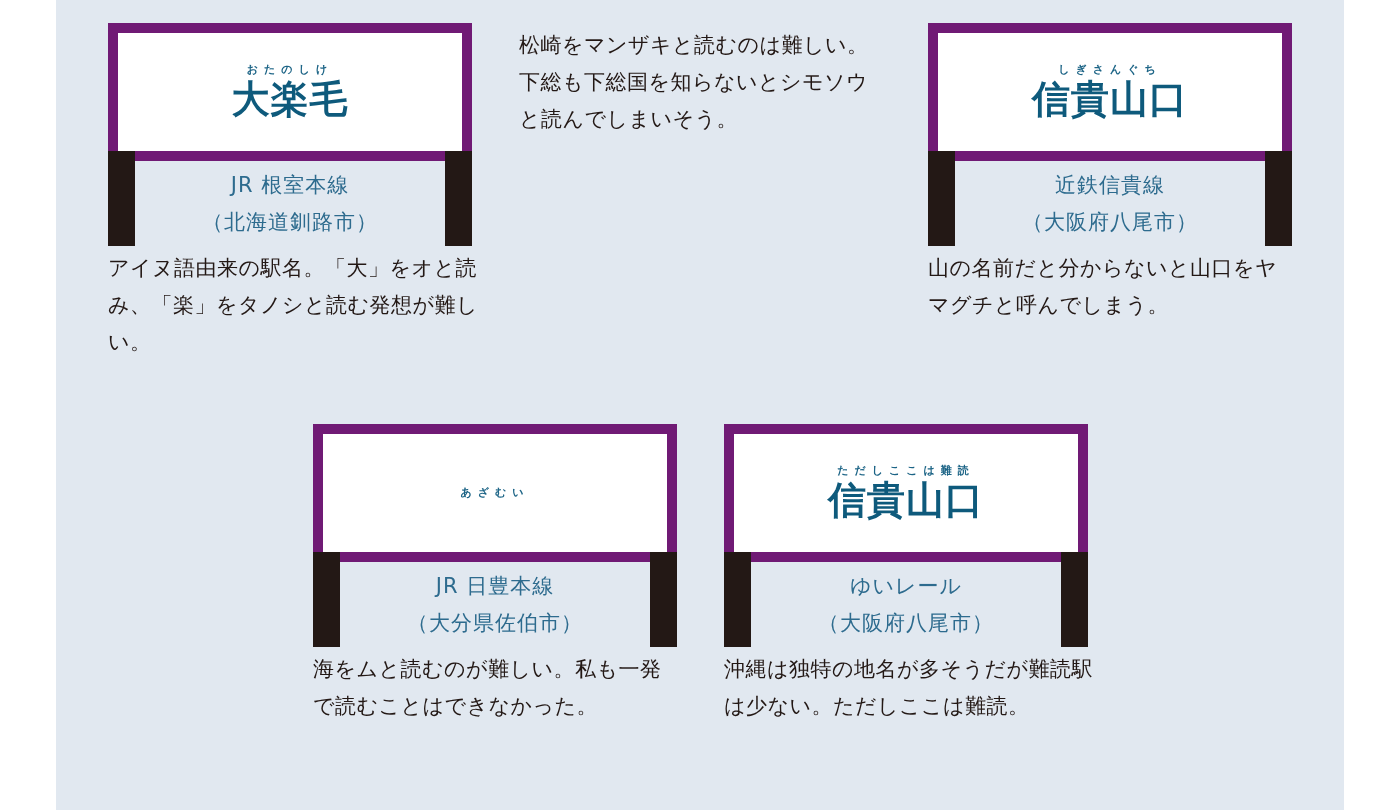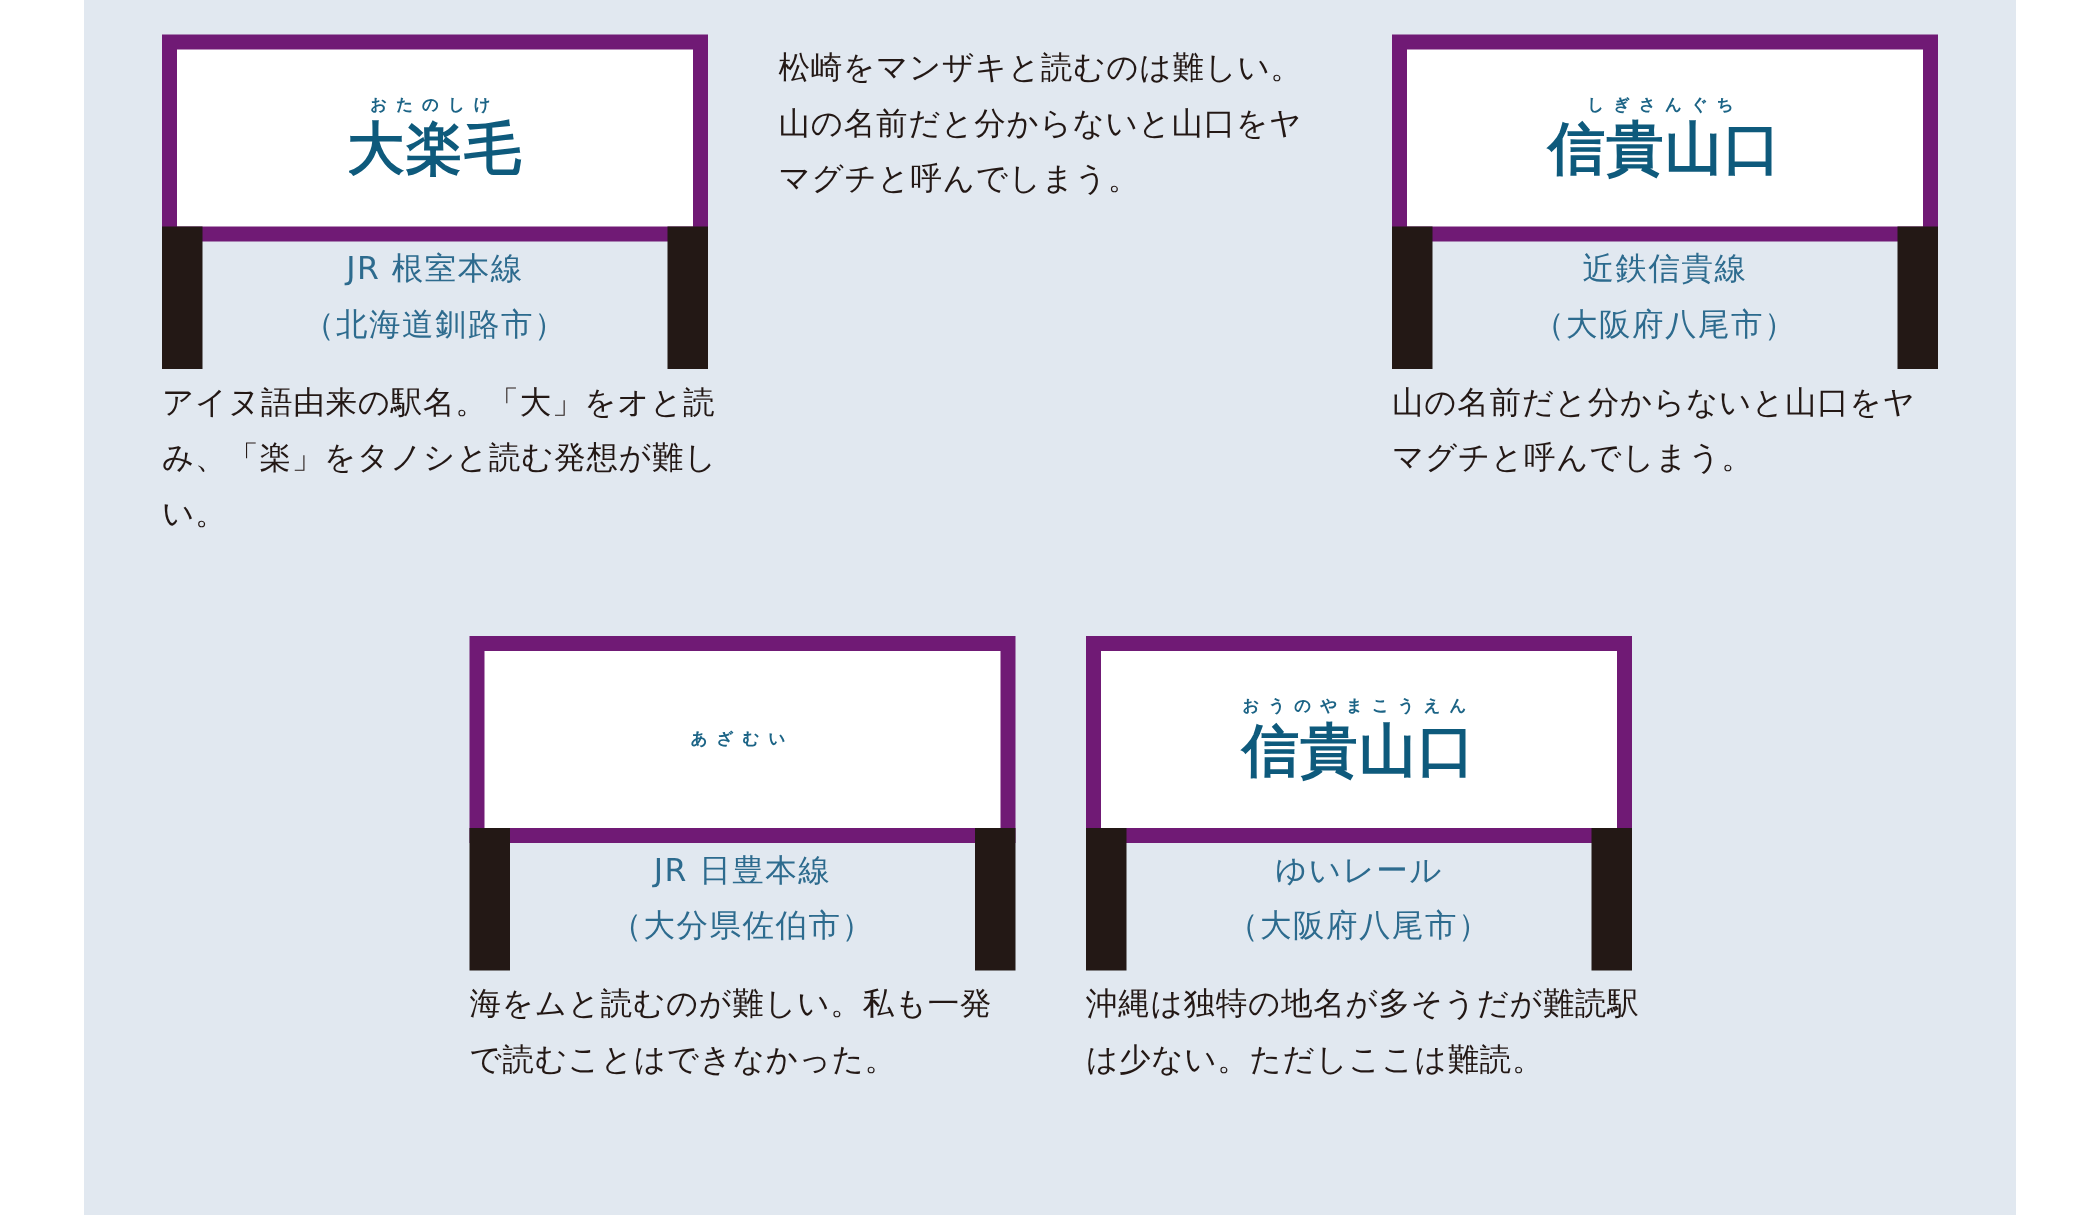--- a/index.html
+++ b/index.html
@@ -24,21 +24,21 @@
       background: #ffffff;
       display: flex; flex-direction: column; align-items: center; justify-content: center;
     }
     .leg {
       position: absolute; top: 128px; width: 27px; height: 95px; background: #231815;
     }
     .leg.left { left: 0; }
     .leg.right { right: 0; }
     .line-info {
       position: absolute; left: 27px; right: 27px; top: 138px; height: 85px;
-      display: flex; flex-direction: column; align-items: center; justify-content: flex-start;
+      display: flex; flex-direction: column; align-items: center; justify-content: center;
       color: #2d6b8e; font-size: 21px; line-height: 37px; letter-spacing: 1px;
     }
     .ruby {
       color: #1c6486; font-size: 11px; letter-spacing: 6px; height: 14px; line-height: 14px;
       margin-bottom: 0px; font-weight: bold;
     }
     .station-name {
       color: #0e5a7c; font-size: 38px; font-weight: bold; letter-spacing: 1px; line-height: 44px;
     }
     .desc {
@@ -63,21 +63,21 @@
     <div class="leg right"></div>
     <div class="line-info">
       <div>JR 根室本線</div>
       <div>（北海道釧路市）</div>
     </div>
   </div>
   <div class="desc">アイヌ語由来の駅名。「大」をオと読み、「楽」をタノシと読む発想が難しい。</div>
 </div>
 
 <div class="card" style="left:519px; top:23px;">
-  <div class="desc">松崎をマンザキと読むのは難しい。山の名前だと分からないと山口をヤマグチと呼んでしまう。</div>
+  <div class="desc">松崎をマンザキと読むのは難しい。下総も下総国を知らないとシモソウと読んでしまいそう。</div>
 </div>
 
 <div class="card" style="left:928px; top:23px;">
   <div class="sign">
     <div class="sign-top">
       <div class="sign-board">
         <div class="ruby">しぎさんぐち</div>
         <div class="station-name">信貴山口</div>
       </div>
     </div>
@@ -105,21 +105,21 @@
       <div>（大分県佐伯市）</div>
     </div>
   </div>
   <div class="desc">海をムと読むのが難しい。私も一発で読むことはできなかった。</div>
 </div>
 
 <div class="card" style="left:724px; top:424px;">
   <div class="sign">
     <div class="sign-top">
       <div class="sign-board">
-        <div class="ruby">おうのやまこうえん</div>
+        <div class="ruby">ただしここは難読</div>
         <div class="station-name">信貴山口</div>
       </div>
     </div>
     <div class="leg left"></div>
     <div class="leg right"></div>
     <div class="line-info">
       <div>ゆいレール</div>
       <div>（大阪府八尾市）</div>
     </div>
   </div>

